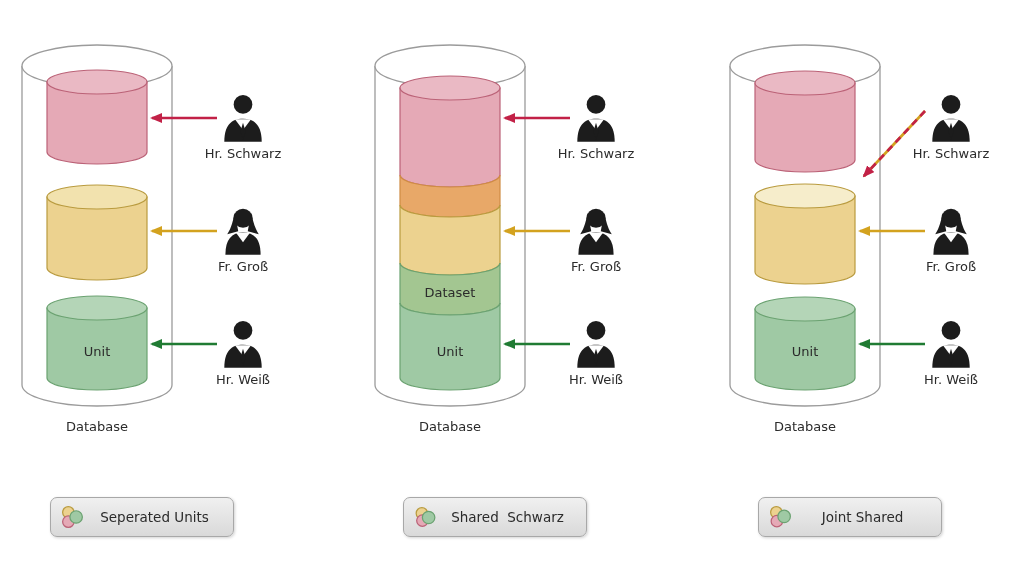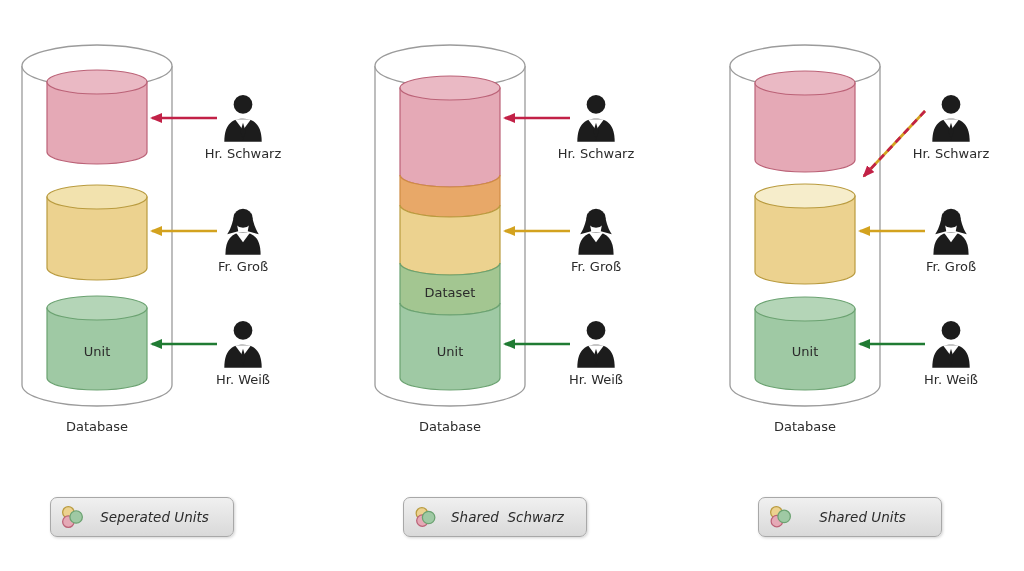--- a/index.html
+++ b/index.html
@@ -31,21 +31,21 @@
   .dashed{stroke-dasharray:7 5;}
   .mkf-red{fill:var(--arrow-red);} .mkf-yellow{fill:var(--arrow-yellow);} .mkf-green{fill:var(--arrow-green);}
 
   .pd{fill:var(--person);} .pl{fill:#ffffff;}
 
   
   .legend{position:absolute;left:50px;top:497px;width:184px;height:40px;box-sizing:border-box;
           display:flex;align-items:center;padding:0 10px 0 8px;
           border:1px solid var(--legend-border);border-radius:7px;
           background:linear-gradient(var(--legend-bg-top),var(--legend-bg-bottom));
-          box-shadow:1px 1px 3px rgba(0,0,0,0.18);font-style:italic;}
+          box-shadow:1px 1px 3px rgba(0,0,0,0.18);}
   .legend-icon{width:27px;height:27px;flex:0 0 auto;}
   .legend-label{flex:1;text-align:center;font-size:13.5px;color:var(--text);white-space:pre;}
   .lc-yellow{fill:var(--yellow-fill);stroke:var(--yellow-stroke);stroke-width:1.2;}
   .lc-pink{fill:var(--pink-fill);stroke:var(--pink-stroke);stroke-width:1.2;}
   .lc-green{fill:var(--green-fill);stroke:var(--green-stroke);stroke-width:1.2;}
 </style>
 </head>
 <body>
 
 <svg width="0" height="0" style="position:absolute" aria-hidden="true">
@@ -204,17 +204,17 @@
         <text class="slabel" x="243" y="384">Hr. Weiß</text>
       </g>
       <text class="slabel" x="97" y="431">Database</text>
     </svg>
     <div class="legend">
       <svg class="legend-icon" viewBox="0 0 26 26">
         <circle cx="9" cy="8" r="5.5" class="lc-yellow"></circle>
         <circle cx="9.5" cy="16.5" r="5.5" class="lc-pink"></circle>
         <circle cx="16.5" cy="12" r="6" class="lc-green"></circle>
       </svg>
-      <span class="legend-label">Shared Units</span>
+      <span class="legend-label">Joint Shared</span>
     </div>
   </div>
 
 </div>
 
 </body></html>

